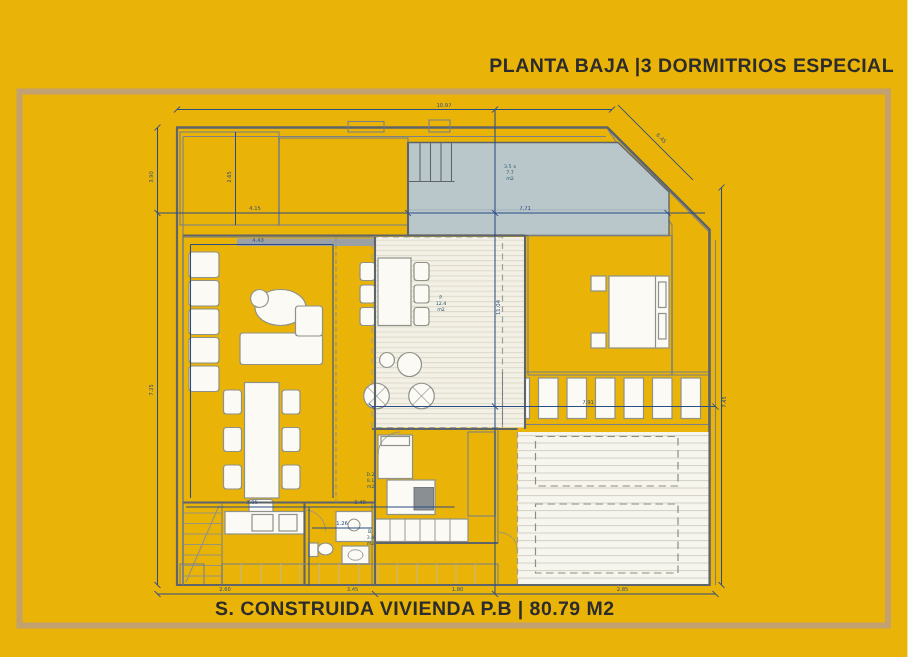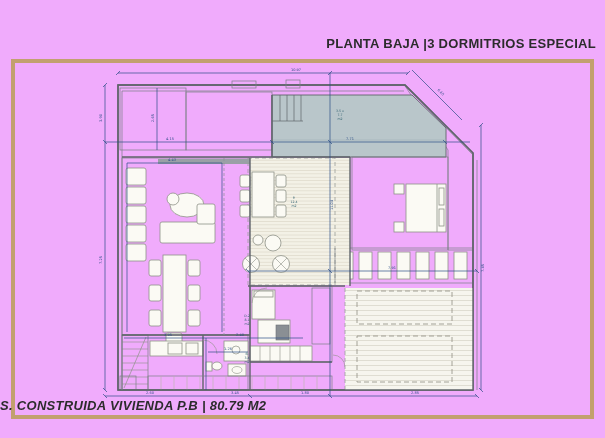--- a/index.html
+++ b/index.html
@@ -1,23 +1,23 @@
 <!DOCTYPE html>
 <html><head>
 <meta charset="utf-8">
 <style>
   html,body{margin:0;padding:0;background:#ffffff;}
-  .page{position:relative;width:605px;height:438px;background:#f0abfc;overflow:hidden;
+  .page{position:relative;width:605px;height:438px;background:#eab308;overflow:hidden;
         font-family:"Liberation Sans",sans-serif;}
   .title{position:absolute;top:36px;right:9px;font-size:13px;font-weight:700;
          color:#2c2c2c;letter-spacing:.3px;white-space:nowrap;}
   .frame{position:absolute;left:11px;top:59px;width:583px;height:360px;
          border:4px solid #c2a06f;box-sizing:border-box;background:transparent;}
-  .caption{position:absolute;top:398px;left:0;width:553px;text-align:left;
-           font-size:13px;font-weight:700;color:#2c2c2c;letter-spacing:.3px;font-style:italic;}
+  .caption{position:absolute;top:398px;left:0;width:553px;text-align:center;
+           font-size:13px;font-weight:700;color:#2c2c2c;letter-spacing:.3px;}
   svg.plan{position:absolute;left:0;top:0;}
   .wall{stroke:#5f646a;fill:none;stroke-width:1.4;}
   .wallthin{stroke:#7a8085;fill:none;stroke-width:0.7;}
   .dim{stroke:#2b4d86;stroke-width:0.7;fill:none;}
   .dash{stroke:#9aa09b;stroke-width:0.8;fill:none;stroke-dasharray:4 3;}
   .furn{fill:#fbfaf4;stroke:#8e9288;stroke-width:0.8;}
   .dimt{fill:#2b4d86;font-size:3.5px;text-anchor:middle;font-family:"DejaVu Sans",sans-serif;}
   .lbl{fill:#2e5f6e;font-size:3.2px;text-anchor:middle;font-family:"DejaVu Sans",sans-serif;}
 </style>
 </head>

